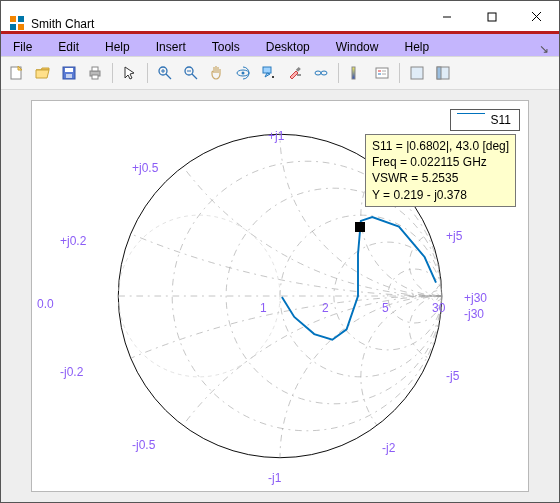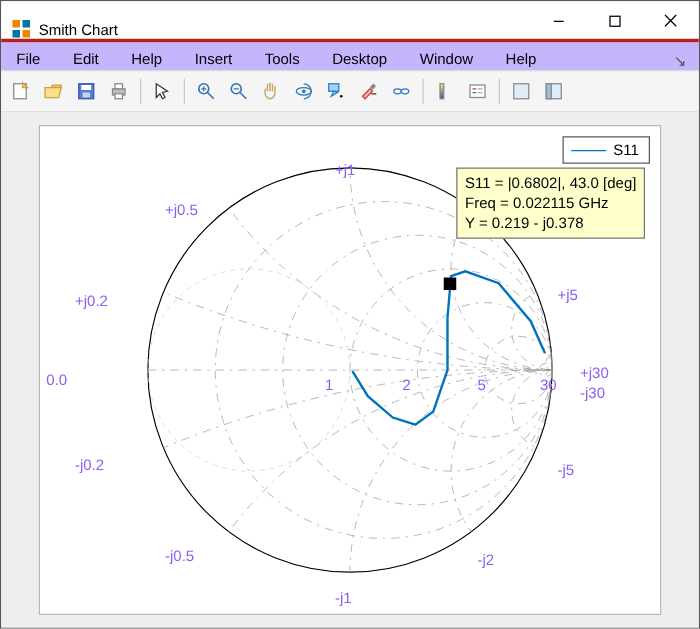--- a/index.html
+++ b/index.html
@@ -12,21 +12,21 @@
 .winbtn svg{stroke:#000;stroke-width:1}
 .menubar{height:22px;display:flex;align-items:flex-end;padding:0 4px;gap:10px;background:#c4b5fd}
 .menuitem{padding:2px 8px;font-size:12px}
 .menubar-corner{margin-left:auto;padding-right:6px;color:#555}
 .toolbar{height:28px;display:flex;align-items:center;padding:2px 4px;gap:2px;background:#f5f5f5;border-top:1px solid #d9d9d9;border-bottom:1px solid #d9d9d9}
 .tbtn{width:22px;height:22px;display:flex;align-items:center;justify-content:center;border:1px solid transparent;border-radius:2px;background:transparent}
 .tsep{width:1px;height:20px;background:#c9c9c9;margin:0 3px}
 .plotarea{position:relative;flex:1 1 auto;background:#eeeeee;overflow:hidden}
 .axes{position:absolute;left:30px;top:10px;right:30px;bottom:10px;background:#fff;border:1px solid #b8b8b8}
 .chartlabel{position:absolute;font-size:12px;color:#8b5cf6;white-space:nowrap}
-.legendbox{position:absolute;top:8px;right:8px;background:#fff;border:1px solid #5a5a5a;padding:3px 8px 3px 6px;display:flex;align-items:center;gap:6px;font-size:12px}
+.legendbox{position:absolute;top:8px;right:8px;background:#fff;border:1px solid #5a5a5a;padding:3px 8px 3px 6px;display:flex;gap:6px;font-size:12px}
 .legendline{width:28px;height:0;border-top:1.5px solid #0072bd}
 .tooltip{position:absolute;background:#ffffcc;border:1px solid #777;padding:3px 6px;font-size:12px;line-height:1.35;white-space:nowrap}
 .marker{position:absolute;width:10px;height:10px;background:#000}
 svg.icon{width:16px;height:16px}
 </style>
 </head>
 <body>
 
 <div class="window">
 
@@ -263,19 +263,20 @@
         <span>S11</span>
       </div>
 
       
       <div class="marker" style="left:323px;top:121px"></div>
 
       
       <div class="tooltip" style="left:333px;top:33px">
         <div>S11 = |0.6802|, 43.0 [deg]</div>
         <div>Freq = 0.022115 GHz</div>
+        <div>VSWR = 5.2535</div>
         <div>Y = 0.219 - j0.378</div>
       </div>
 
     </div>
   </div>
 
 </div>
 
 </body></html>

